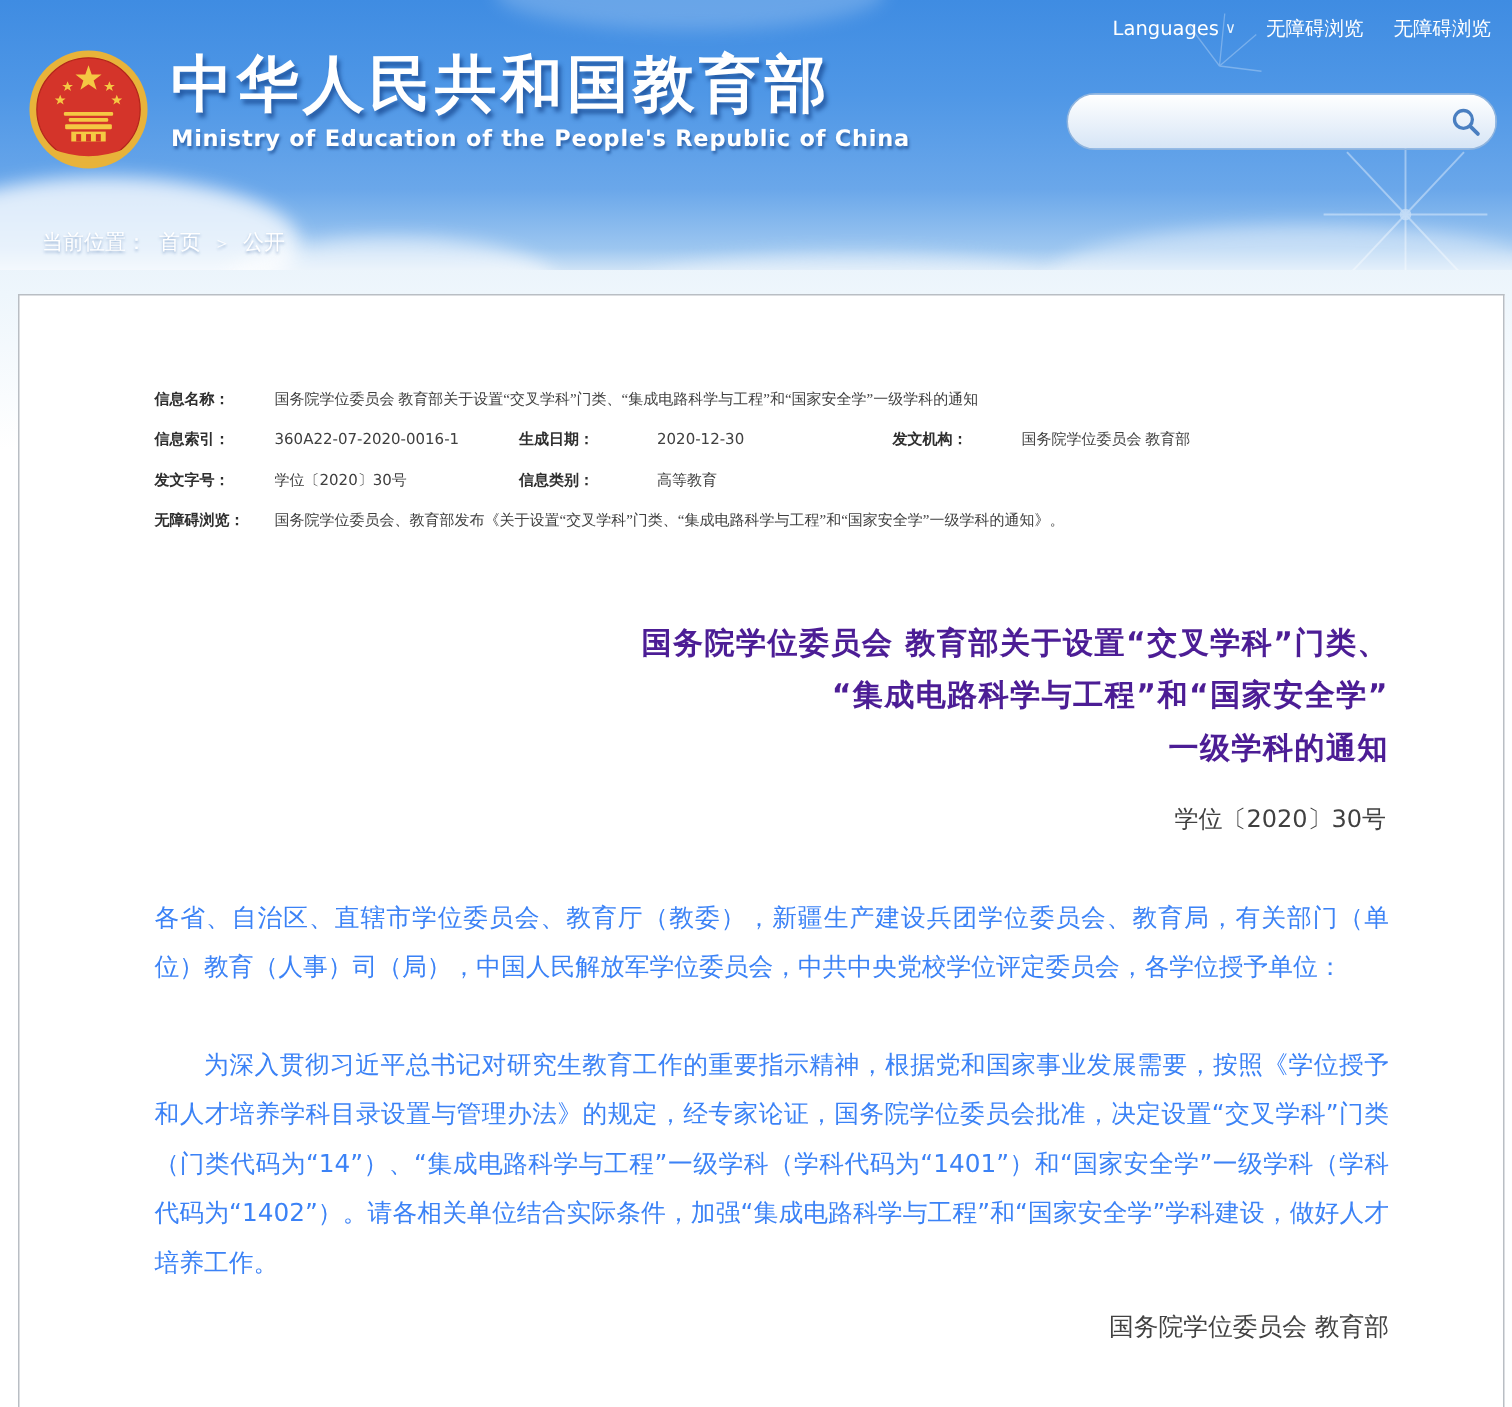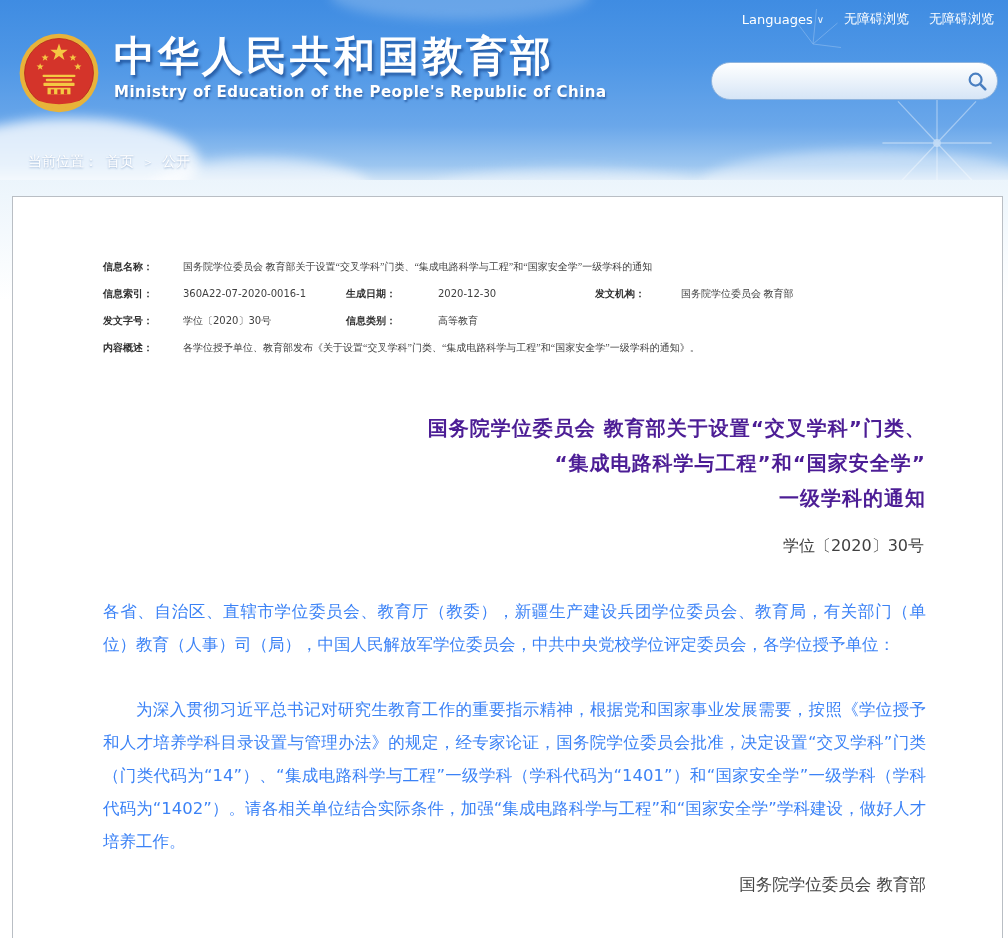--- a/index.html
+++ b/index.html
@@ -195,22 +195,22 @@
       <span class="meta-label w-l3">发文机构：</span>
       <span class="meta-value grow">国务院学位委员会 教育部</span>
     </div>
     <div class="meta-row">
       <span class="meta-label w-l">发文字号：</span>
       <span class="meta-value w-v1">学位〔2020〕30号</span>
       <span class="meta-label w-l2">信息类别：</span>
       <span class="meta-value grow">高等教育</span>
     </div>
     <div class="meta-row">
-      <span class="meta-label w-l">内容概述：</span>
-      <span class="meta-value grow">各学位授予单位、教育部发布《关于设置“交叉学科”门类、“集成电路科学与工程”和“国家安全学”一级学科的通知》。</span>
+      <span class="meta-label w-l">无障碍浏览：</span>
+      <span class="meta-value grow">国务院学位委员会、教育部发布《关于设置“交叉学科”门类、“集成电路科学与工程”和“国家安全学”一级学科的通知》。</span>
     </div>
   </div>
 
   <div class="doc-title">
     <div>国务院学位委员会 教育部关于设置“交叉学科”门类、</div>
     <div>“集成电路科学与工程”和“国家安全学”</div>
     <div>一级学科的通知</div>
   </div>
 
   <div class="doc-number">学位〔2020〕30号</div>

